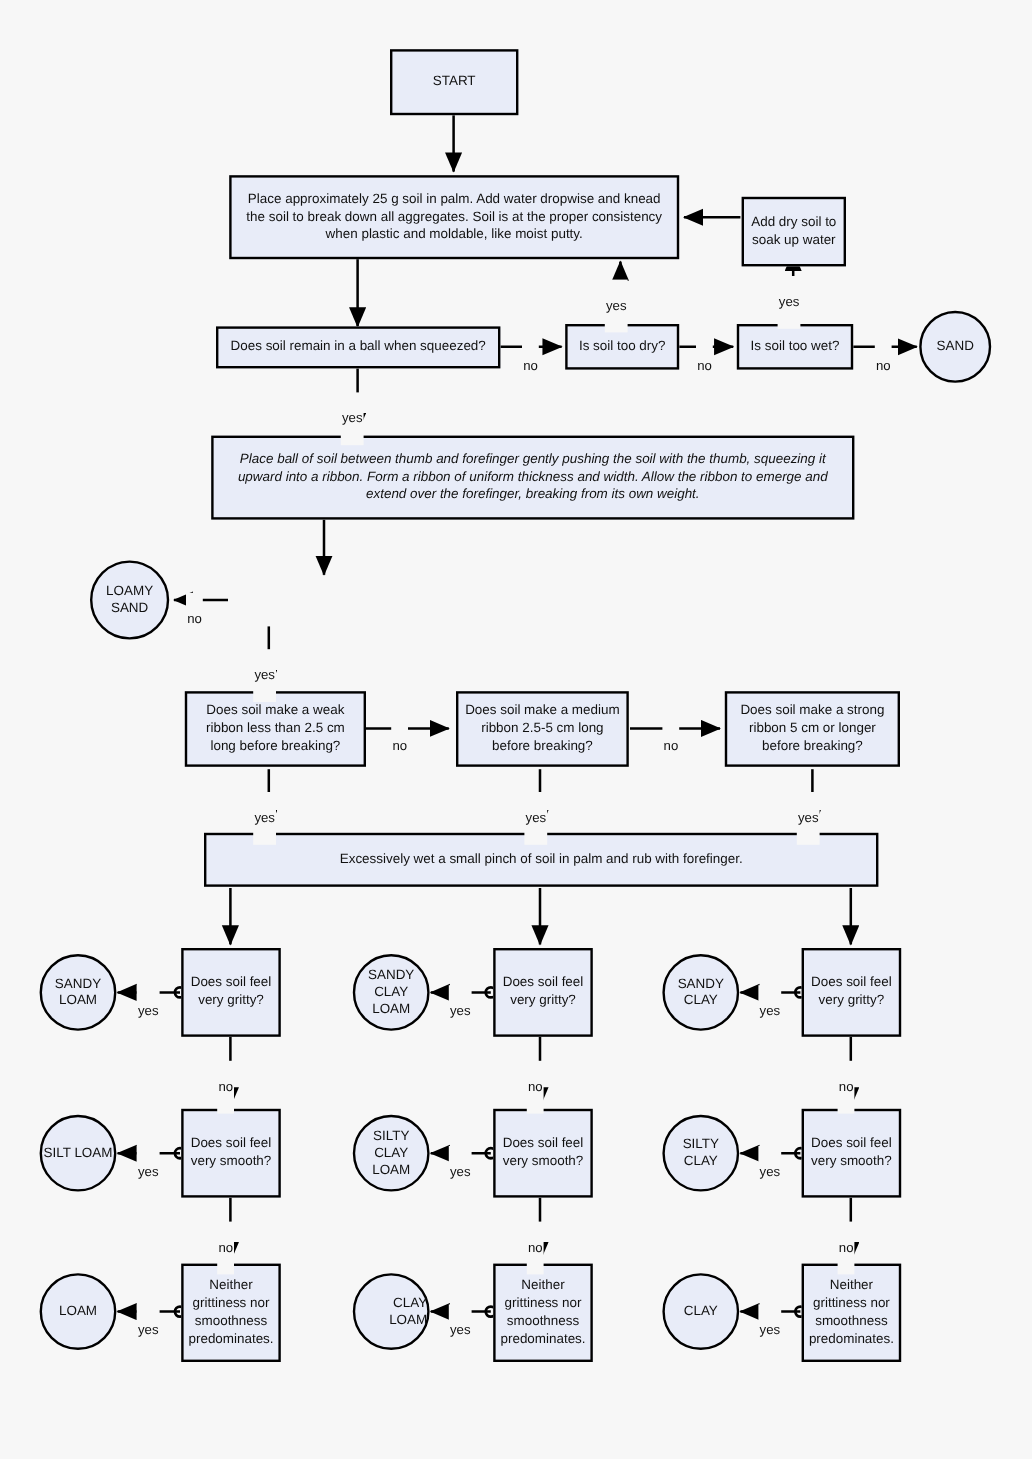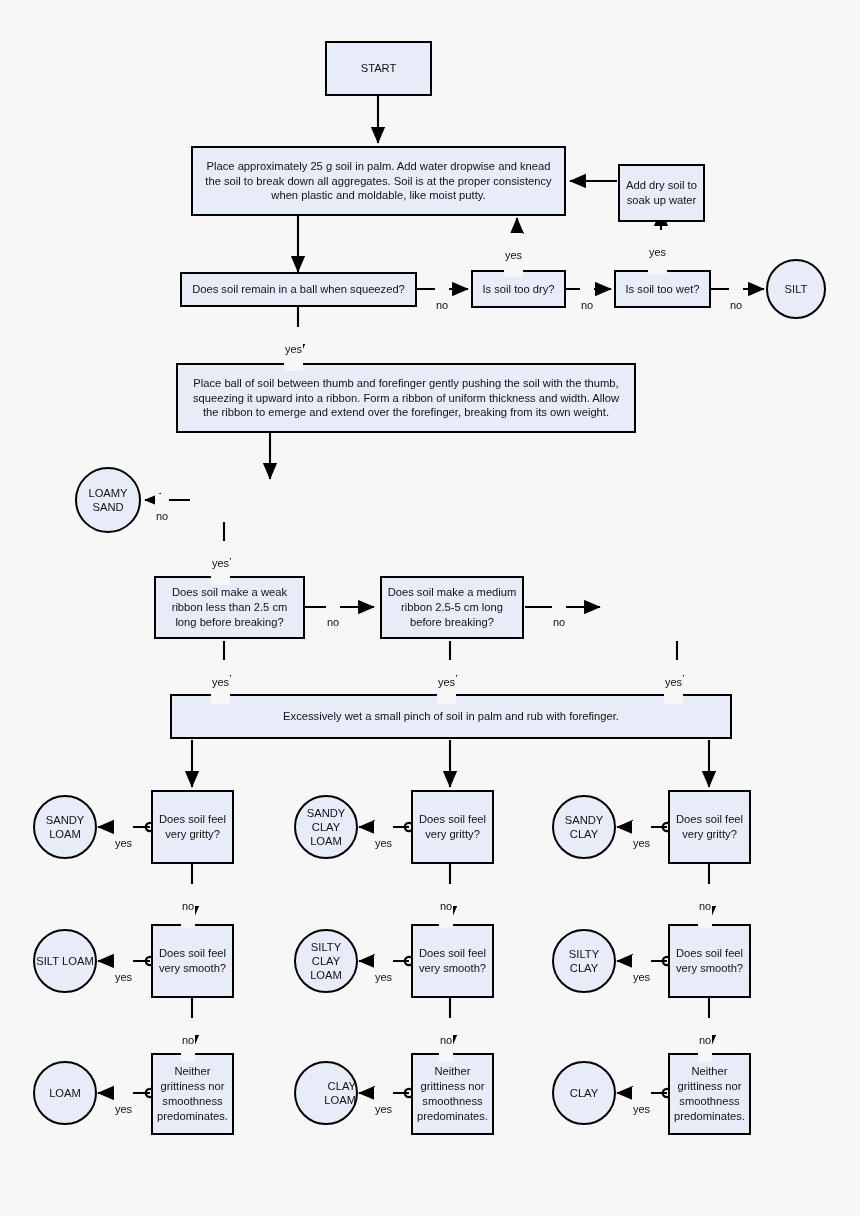--- a/index.html
+++ b/index.html
@@ -129,31 +129,32 @@
   <div class="node proc" style="left:191px;top:146px;width:375px;height:70px;">Place approximately 25 g soil in palm. Add water dropwise and knead the soil to break down all aggregates. Soil is at the proper consistency when plastic and moldable, like moist putty.</div>
 
   <div class="node small" style="left:618px;top:152px;width:87px;height:58px;margin-top:12px;">Add dry soil to soak up water</div>
 
   <div class="node small" style="left:180px;top:272px;width:237px;height:35px;">Does soil remain in a ball when squeezed?</div>
 
   <div class="node small" style="left:471px;top:270px;width:95px;height:38px;">Is soil too dry?</div>
 
   <div class="node small" style="left:614px;top:270px;width:97px;height:38px;">Is soil too wet?</div>
 
-  <div class="node term" style="left:766px;top:259px;width:60px;height:60px;">SILT</div>
-
-  <div class="node proc" style="left:176px;top:363px;width:460px;height:70px;">Place ball of soil between thumb and forefinger gently pushing the soil with the thumb, squeezing it upward into a ribbon. Form a ribbon of uniform thickness and width. Allow the ribbon to emerge and extend over the forefinger, breaking from its own weight.</div>
+  <div class="node term" style="left:766px;top:259px;width:60px;height:60px;">SAND</div>
+
+  <div class="node proc" style="left:176px;top:363px;width:536px;height:70px;font-style:italic;">Place ball of soil between thumb and forefinger gently pushing the soil with the thumb, squeezing it upward into a ribbon. Form a ribbon of uniform thickness and width. Allow the ribbon to emerge and extend over the forefinger, breaking from its own weight.</div>
 
   <div class="node term" style="left:75px;top:467px;width:66px;height:66px;">LOAMY SAND</div>
 
 
   <div class="node small" style="left:154px;top:576px;width:151px;height:63px;">Does soil make a weak ribbon less than 2.5 cm long before breaking?</div>
 
   <div class="node small" style="left:380px;top:576px;width:144px;height:63px;">Does soil make a medium ribbon 2.5-5 cm long before breaking?</div>
 
+  <div class="node small" style="left:604px;top:576px;width:146px;height:63px;">Does soil make a strong ribbon 5 cm or longer before breaking?</div>
 
   <div class="node small" style="left:170px;top:694px;width:562px;height:45px;">Excessively wet a small pinch of soil in palm and rub with forefinger.</div>
 
   <div class="node term" style="left:33px;top:795px;width:64px;height:64px;">SANDY LOAM</div>
   <div class="node small" style="left:151px;top:790px;width:83px;height:74px;">Does soil feel very gritty?</div>
 
   <div class="node term" style="left:33px;top:929px;width:64px;height:64px;">SILT LOAM</div>
   <div class="node small" style="left:151px;top:924px;width:83px;height:74px;">Does soil feel very smooth?</div>
 
   <div class="node term" style="left:33px;top:1061px;width:64px;height:64px;">LOAM</div>

